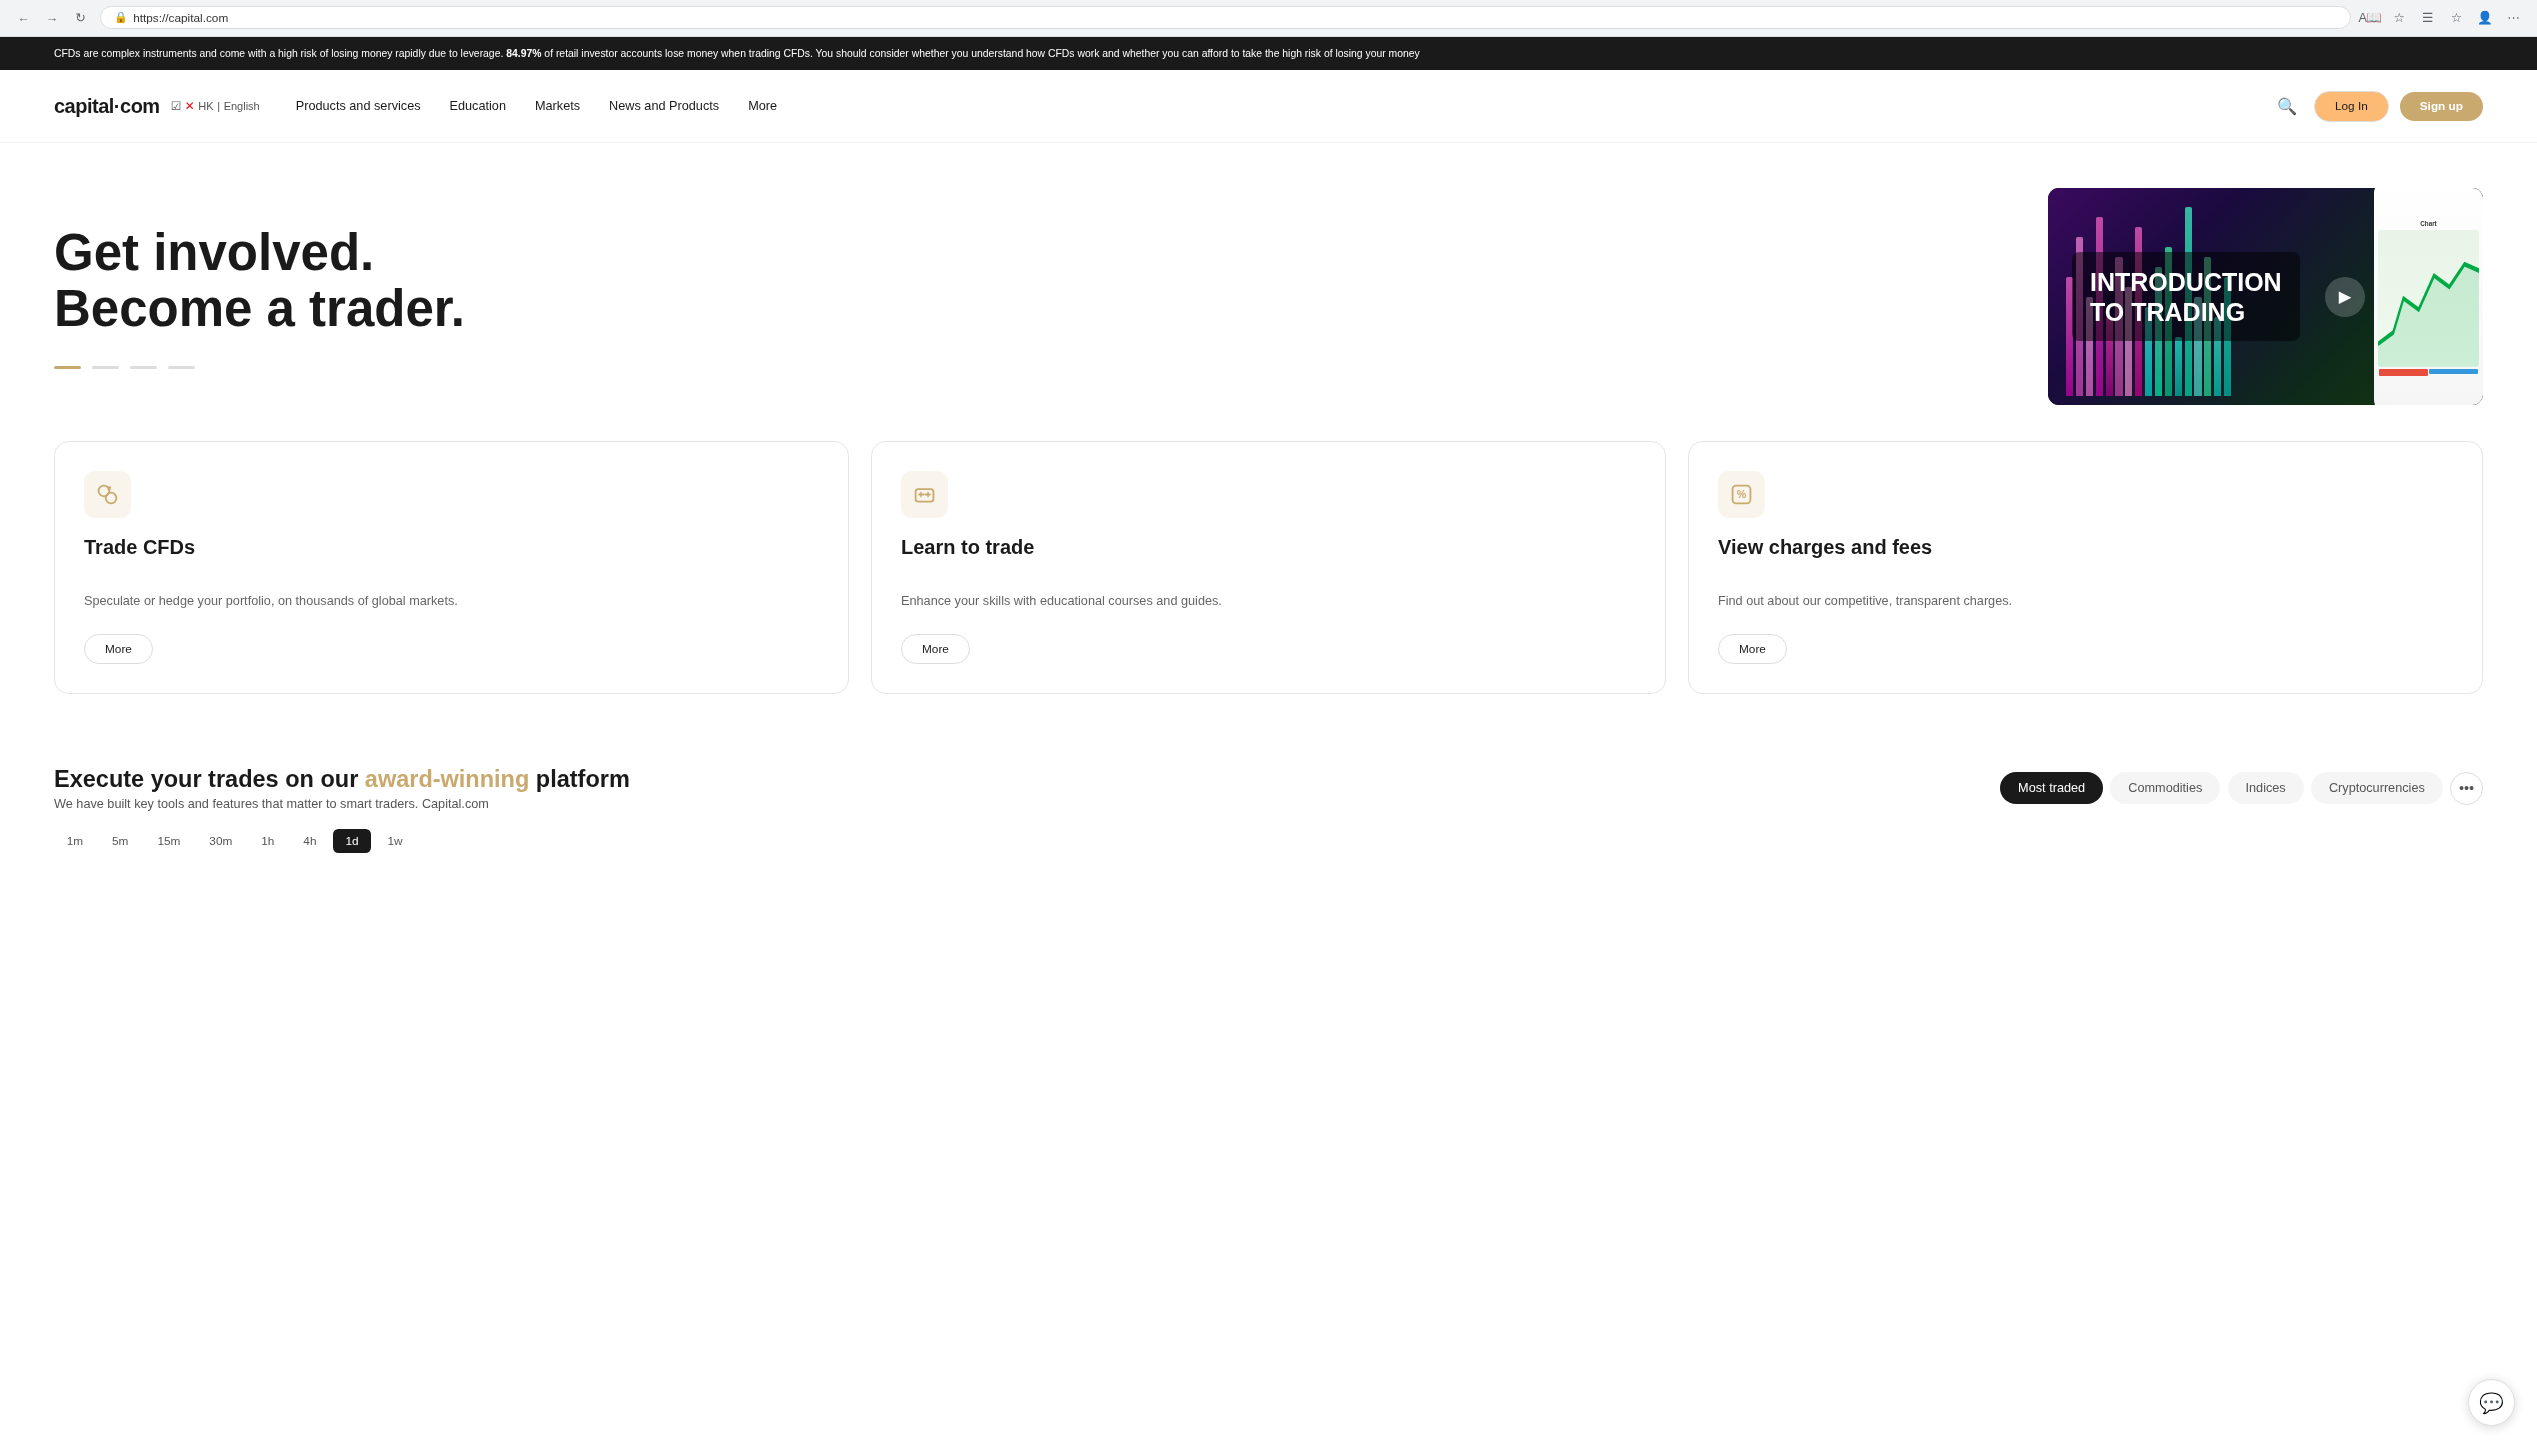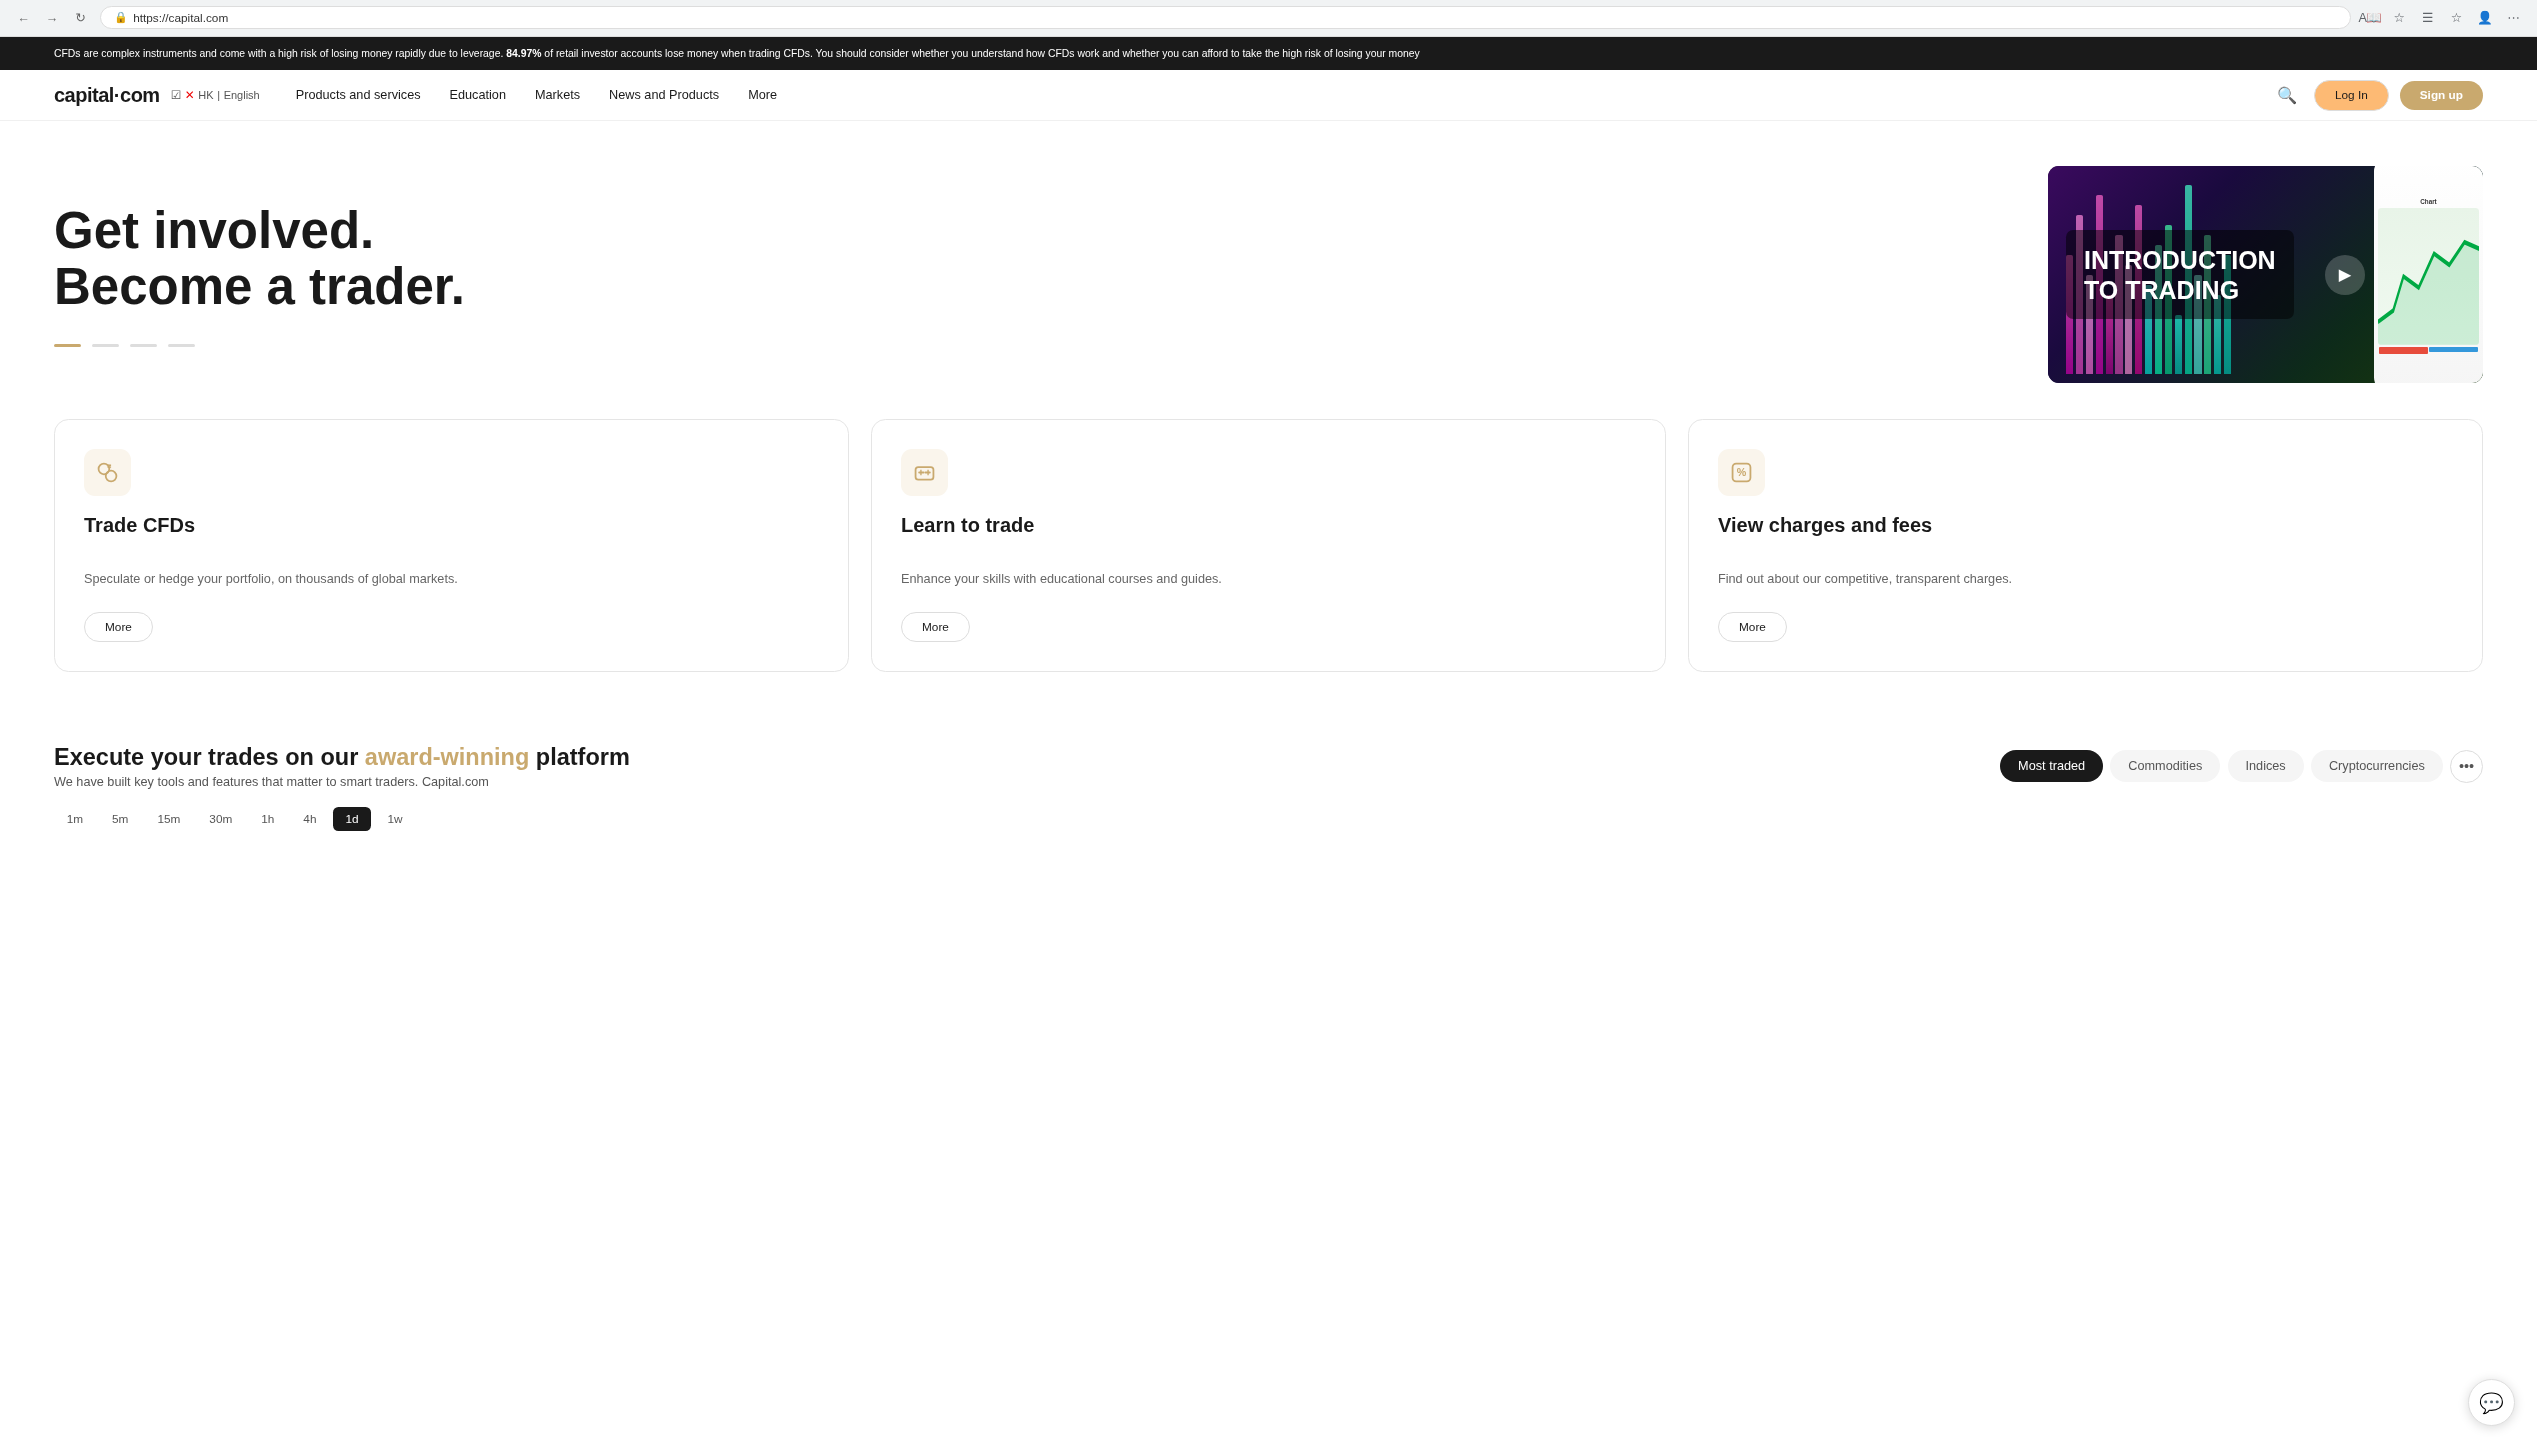--- a/index.html
+++ b/index.html
@@ -40,21 +40,21 @@
       padding: 9px 54px;
       line-height: 1.5;
     }
     .warning-banner strong { font-weight: 700; }
 
     
     .main-nav {
       display: flex;
       align-items: center;
       padding: 0 54px;
-      height: 51px;
+      height: 73px;
       border-bottom: 0.9px solid #f0f0f0;
       background: #fff;
     }
     .logo {
       font-size: 20px;
       font-weight: 800;
       color: #1a1a1a;
       margin-right: 11px;
       letter-spacing: -0.5px;
     }
@@ -174,21 +174,21 @@
       display: flex;
       align-items: center;
       justify-content: center;
     }
     .hero-image-overlay {
       position: absolute;
       inset: 0;
       display: flex;
       align-items: center;
       justify-content: flex-start;
-      padding: 18px;
+      padding: 24px;
     }
     .intro-text-block {
       background: rgba(0,0,0,0.5);
       padding: 14.5px 18px;
       border-radius: 7.2px;
     }
     .intro-title {
       font-size: 25px;
       font-weight: 900;
       color: #fff;

